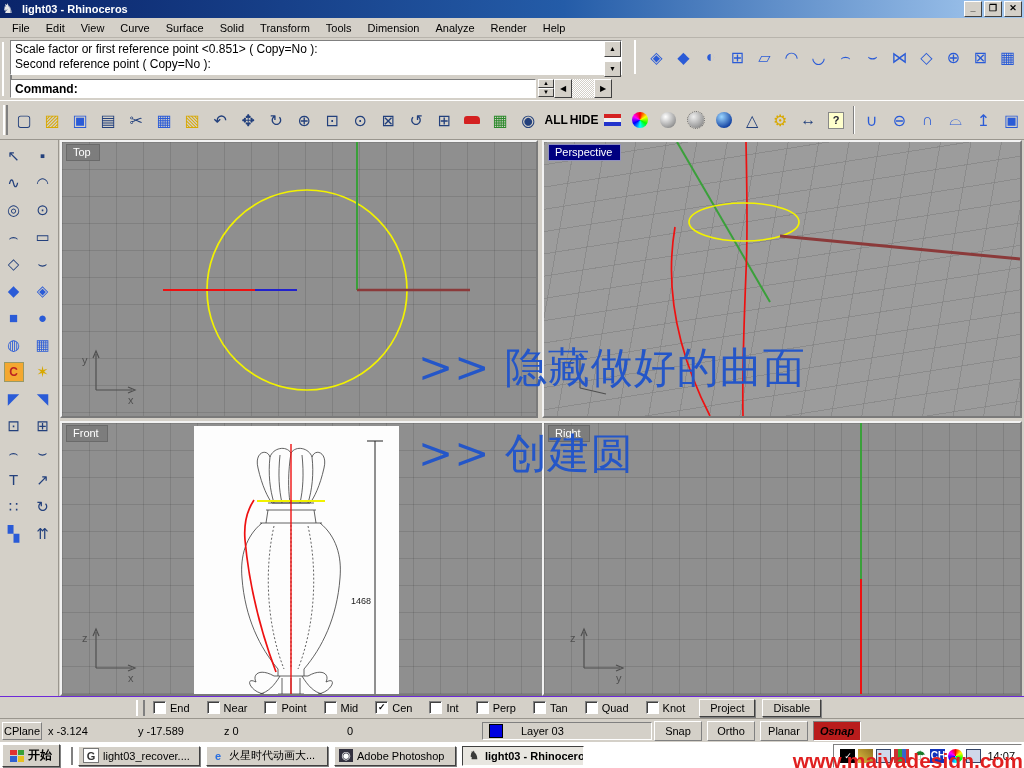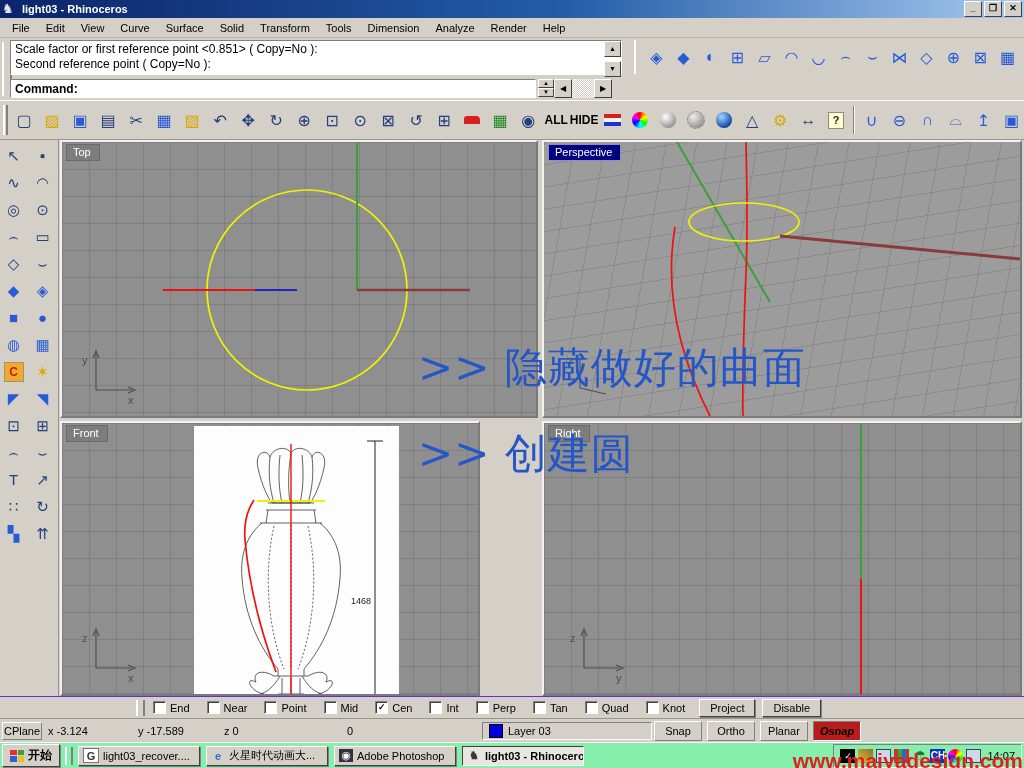--- a/index.html
+++ b/index.html
@@ -76,21 +76,21 @@
     background:
       linear-gradient(rgba(0,0,0,.10) 1px,transparent 1px) 0 0/27px 27px,
       linear-gradient(90deg,rgba(0,0,0,.10) 1px,transparent 1px) 0 0/27px 27px,
       #8f8f8f;overflow:hidden;}
   .vp-top{left:60px;top:0;width:478px;height:278px;}
   .vp-persp{left:542px;top:0;width:480px;height:278px;
     background:
       repeating-linear-gradient(100deg,rgba(125,125,125,.55) 0 1px,transparent 1px 30px),
       repeating-linear-gradient(171deg,rgba(125,125,125,.55) 0 1px,transparent 1px 22px),
       #9c9c9c;}
-  .vp-front{left:60px;top:281px;width:420px;height:275px;}
+  .vp-front{left:60px;top:281px;width:510px;height:275px;}
   .vp-right{left:542px;top:281px;width:480px;height:275px;}
   .vp-label{position:absolute;left:4px;top:2px;padding:1px 8px 2px 6px;font-weight:normal;color:#fff;
     background:#7d7d7d;border:1px solid #6a6a6a;z-index:5;}
   .vp-label.active{background:#000080;border-color:#9090c0;}
   .vp svg{position:absolute;left:0;top:0;}
   .annotation{position:absolute;z-index:9;color:#2456c8;font-family:"DejaVu Serif",serif;
     font-size:42px;line-height:1.05;letter-spacing:1px;white-space:nowrap;}
   .ann1{left:418px;top:206px;}
   .ann2{left:418px;top:292px;}
   .axis-text{font-family:"Liberation Sans",sans-serif;font-size:11px;fill:#4f4f4f;}
@@ -106,28 +106,28 @@
   .cb.checked::after{content:"\2713";font-weight:bold;}
   .osnap-btn{padding:2px 10px;margin-right:4px;background:#d4d0c8;border:1px solid;
     border-color:#fff #404040 #404040 #fff;box-shadow:1px 1px 0 #808080;}
 
   
   .statusbar{position:absolute;left:0;top:718px;width:1024px;height:24px;background:#d4d0c8;
     display:flex;align-items:center;border-top:1px solid #9a968e;box-sizing:border-box;padding-left:2px;}
   .st-pane{height:18px;display:flex;align-items:center;padding:0 6px;box-sizing:border-box;}
   .st-cplane{border:1px solid;border-color:#fff #808080 #808080 #fff;width:40px;justify-content:center;}
   .st-x{width:90px;} .st-y{width:86px;} .st-z{width:72px;} .st-extra{width:120px;justify-content:center;}
-  .st-layer{width:170px;margin-left:72px;border:1px solid;border-color:#808080 #fff #fff #808080;gap:5px;}
+  .st-layer{width:170px;margin-left:72px;border:1px solid;border-color:#808080 #fff #fff #808080;gap:18px;}
   .layer-swatch{width:12px;height:12px;background:#0000e0;border:1px solid #000;}
   .st-btn{height:18px;display:flex;align-items:center;justify-content:center;width:46px;margin-left:2px;
     border:1px solid;border-color:#fff #808080 #808080 #fff;}
   .st-btn.active{font-weight:bold;background:#b91c1c;border-color:#808080 #fff #fff #808080;font-style:italic;}
 
   
-  .taskbar{position:absolute;left:0;top:742px;width:1024px;height:26px;background:#86efac;
+  .taskbar{position:absolute;left:0;top:742px;width:1024px;height:26px;background:#ffffff;
     border-top:1px solid #fff;display:flex;align-items:center;box-sizing:border-box;padding:0 2px;}
   .start-btn{display:flex;align-items:center;gap:4px;padding:2px 7px;font-weight:bold;font-size:12px;
     background:#d4d0c8;border:1px solid;border-color:#fff #404040 #404040 #fff;box-shadow:1px 1px 0 #808080;}
   .flag{width:14px;height:12px;display:grid;grid-template:1fr 1fr / 1fr 1fr;gap:1px;}
   .flag span:nth-child(1){background:#e03030;} .flag span:nth-child(2){background:#3aa03a;}
   .flag span:nth-child(3){background:#3060d0;} .flag span:nth-child(4){background:#e8c020;}
   .tb-vsep{width:4px;height:18px;margin:0 5px;border-left:2px solid #fff;border-right:2px solid #808080;}
   .task{display:flex;align-items:center;gap:4px;width:122px;height:20px;margin-right:3px;padding:0 4px;
     background:#d4d0c8;border:1px solid;border-color:#fff #404040 #404040 #fff;box-shadow:1px 1px 0 #808080;
     box-sizing:border-box;overflow:hidden;white-space:nowrap;}

